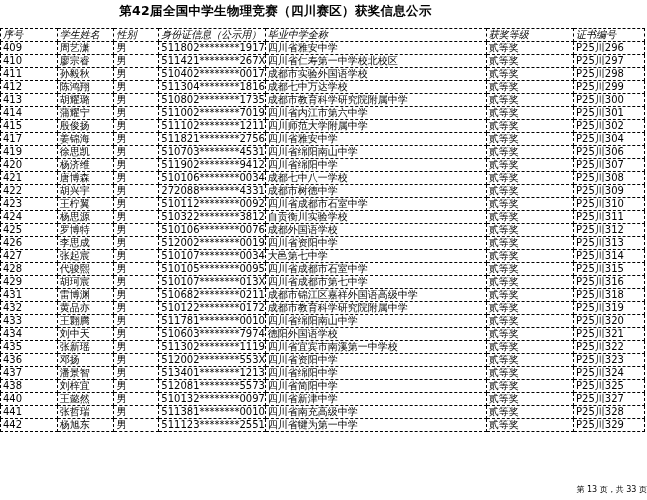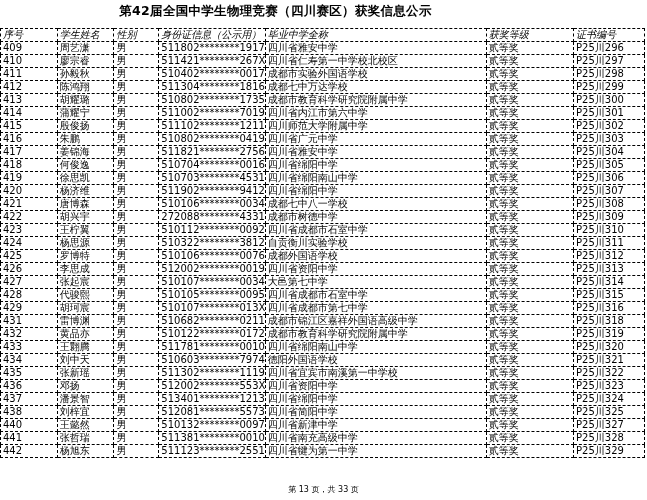--- a/index.html
+++ b/index.html
@@ -15,21 +15,21 @@
   }
   table.awards th { border-top: 1px dashed #000; font-style: italic; }
   td.no { text-align: left; }
   col.c-no { width: 48px; }
   col.c-name { width: 48px; }
   col.c-gender { width: 38px; }
   col.c-id { width: 90px; }
   col.c-school { width: 187px; }
   col.c-level { width: 74px; }
   col.c-cert { width: 60px; }
-  .footer { position: absolute; left: 0; top: 484px; width: 647px; text-align: center;
+  .footer { position: absolute; left: 0; top: 484px; width: 647px; text-align: right;
             font-size: 8px; }
 </style>
 </head>
 <body>
 
 <div class="title">第42届全国中学生物理竞赛（四川赛区）获奖信息公示</div>
 
 <table class="awards">
   <colgroup>
     <col class="c-no">
@@ -109,45 +109,27 @@
       <tr>
         <td class="no">415</td>
         <td>殷俊扬</td>
         <td>男</td>
         <td>511102********1211</td>
         <td>四川师范大学附属中学</td>
         <td>贰等奖</td>
         <td>P25川302</td>
       </tr>
       <tr>
-        <td class="no">416</td>
-        <td>朱鹏</td>
-        <td>男</td>
-        <td>510802********0419</td>
-        <td>四川省广元中学</td>
-        <td>贰等奖</td>
-        <td>P25川303</td>
-      </tr>
-      <tr>
         <td class="no">417</td>
         <td>姜锦海</td>
         <td>男</td>
         <td>511821********2756</td>
         <td>四川省雅安中学</td>
         <td>贰等奖</td>
         <td>P25川304</td>
-      </tr>
-      <tr>
-        <td class="no">418</td>
-        <td>何俊逸</td>
-        <td>男</td>
-        <td>510704********0016</td>
-        <td>四川省绵阳中学</td>
-        <td>贰等奖</td>
-        <td>P25川305</td>
       </tr>
       <tr>
         <td class="no">419</td>
         <td>徐思凯</td>
         <td>男</td>
         <td>510703********4531</td>
         <td>四川省绵阳南山中学</td>
         <td>贰等奖</td>
         <td>P25川306</td>
       </tr>

